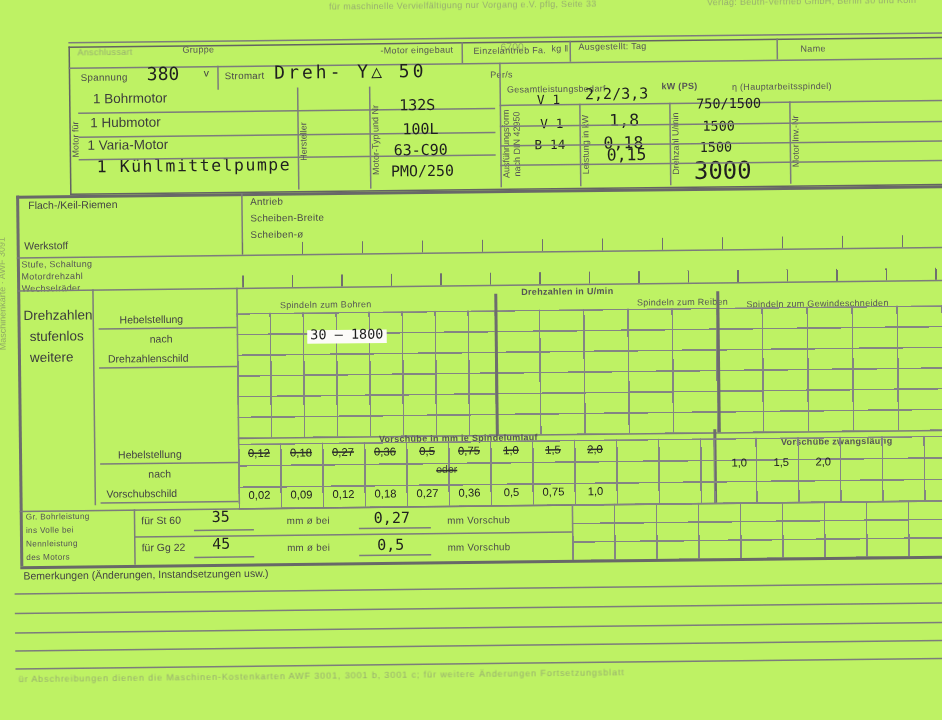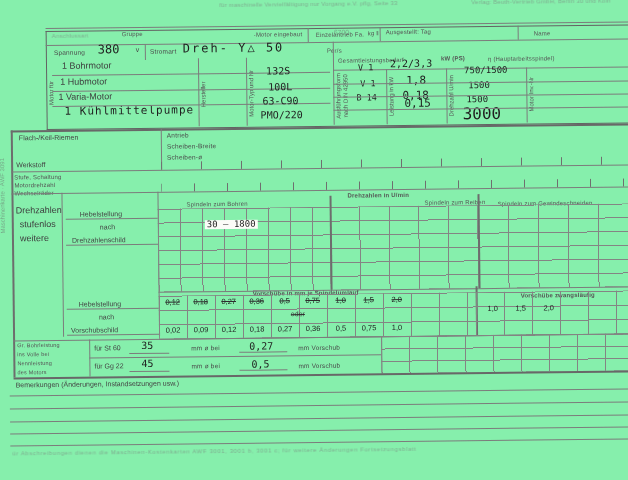--- a/index.html
+++ b/index.html
@@ -1,16 +1,16 @@
 <!DOCTYPE html>
 <html><head>
 <meta charset="utf-8">
 <style>
   html,body{margin:0;padding:0;background:#e9e9e7;}
-  .stage{position:relative;width:628px;height:480px;overflow:hidden;background:#86efac;
+  .stage{position:relative;width:628px;height:480px;overflow:hidden;background:#bef264;
          font-family:"Liberation Sans",sans-serif;color:#3a3a3a;}
   .scan{position:absolute;left:0;top:0;width:628px;height:480px;transform:rotate(-0.65deg);}
   .abs{position:absolute;}
   .lab{font-size:6.5px;color:#4a4a4a;letter-spacing:.2px;white-space:nowrap;line-height:1;}
   .lab6{font-size:6px;color:#555;letter-spacing:.2px;white-space:nowrap;line-height:1;}
   .lab7{font-size:7px;color:#444;white-space:nowrap;line-height:1;}
   .lab9{font-size:9px;color:#3d3d3d;white-space:nowrap;line-height:1;}
   .b{font-weight:bold;}
   .tw{font-family:"DejaVu Sans Mono",monospace;color:#1f1f1f;white-space:nowrap;line-height:1;}
   .vlab{writing-mode:vertical-rl;transform:rotate(180deg);font-size:6px;color:#555;
@@ -76,21 +76,21 @@
     <div class="line" style="left:54px;top:88px;width:278px"></div>
     <div class="line" style="left:54px;top:103px;width:278px"></div>
 
     <div class="vline" style="left:200px;top:57px;height:68px"></div>
     <div class="abs vlab" style="left:202px;top:66px;height:54px">Hersteller</div>
     <div class="vline" style="left:248px;top:57px;height:68px"></div>
     <div class="abs vlab" style="left:250px;top:64px;height:58px">Motor-Typ und Nr</div>
     <span class="abs tw" style="left:268px;top:66px;font-size:10px">132S</span>
     <span class="abs tw" style="left:270px;top:82px;font-size:10px">100L</span>
     <span class="abs tw" style="left:264px;top:96px;font-size:10px">63-C90</span>
-    <span class="abs tw" style="left:262px;top:110px;font-size:10px">PMO/220</span>
+    <span class="abs tw" style="left:262px;top:110px;font-size:10px">PMO/250</span>
 
     <div class="vline" style="left:335px;top:42px;height:83px"></div>
     <div class="abs vlab" style="left:337px;top:70px;height:52px">Ausführungsform
 nach DIN 42950</div>
     <span class="abs tw" style="left:360px;top:64px;font-size:8.5px">V 1</span>
     <span class="abs tw" style="left:362px;top:80px;font-size:8.5px">V 1</span>
     <span class="abs tw" style="left:358px;top:94px;font-size:8.5px">B 14</span>
 
     <div class="vline" style="left:388px;top:70px;height:55px"></div>
     <div class="abs vlab" style="left:390px;top:72px;height:50px">Leistung in kW</div>

